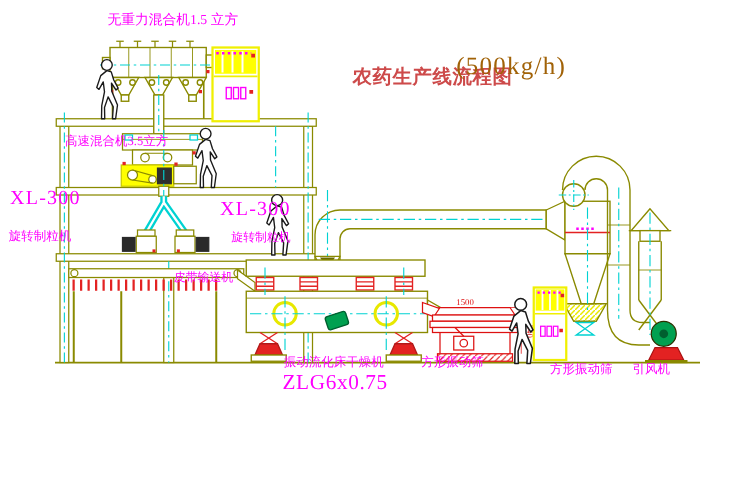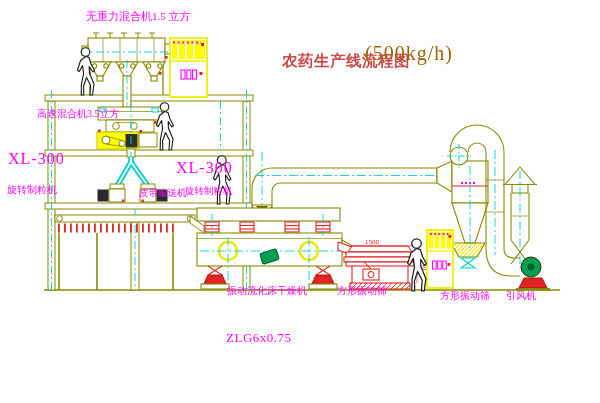--- a/index.html
+++ b/index.html
@@ -2,21 +2,21 @@
 <html><head>
 <meta charset="utf-8">
 <style>
   html,body{margin:0;padding:0;background:#fff;}
   #stage{position:relative;width:600px;height:403px;background:#ffffff;overflow:hidden;
          font-family:Liberation Serif, serif;}
   #stage svg{position:absolute;left:0;top:0;}
   .lbl{position:absolute;color:#ff00ff;line-height:1;white-space:nowrap;}
   .lbl-sm{font-size:10px;}
   .lbl-xs{font-size:9.5px;}
-  .lbl-model{font-size:13px;letter-spacing:.5px;margin-top:34px;}
+  .lbl-model{font-size:17px;letter-spacing:.5px;}
   .lbl-xl{font-size:16px;letter-spacing:1px;}
   .title-cn{position:absolute;left:282px;top:51px;color:#cd4a4a;font-size:15.5px;font-weight:600;
             letter-spacing:.5px;white-space:nowrap;}
   .title-cap{position:absolute;left:365px;top:42px;color:#a16207;font-size:20px;font-weight:300;
              letter-spacing:1px;white-space:nowrap;}
   
 </style>
 </head>
 <body>
 
@@ -302,26 +302,26 @@
       </g>
   <g>
         <use href="#walker" transform="translate(211,155) scale(1.02)"></use>
       </g>
   <g>
         <use href="#walker" transform="translate(405,238) scale(1.1)"></use>
       </g>
 </svg>
 
 <span class="lbl lbl-sm" style="left:86px;top:11px;font-size:11px;">无重力混合机1.5 立方</span>
-<span class="lbl lbl-sm" style="left:37px;top:109px;">高速混合机3.5立方</span>
+<span class="lbl lbl-sm" style="left:52px;top:109px;">高速混合机3.5立方</span>
 <span class="lbl lbl-xl" style="left:8px;top:151px;">XL-300</span>
 <span class="lbl lbl-sm" style="left:7px;top:185px;">旋转制粒机</span>
 <span class="lbl lbl-xl" style="left:176px;top:160px;">XL-300</span>
 <span class="lbl lbl-xs" style="left:185px;top:187px;">旋转制粒机</span>
-<span class="lbl lbl-xs" style="left:139px;top:189px;">皮带输送机</span>
+<span class="lbl lbl-xs" style="left:139px;top:219px;">皮带输送机</span>
 <span class="lbl lbl-sm" style="left:227px;top:286px;text-align:right;">振动流化床干燥机</span>
 <span class="lbl lbl-model" style="left:226px;top:297px;">ZLG6x0.75</span>
 <span class="lbl lbl-sm" style="left:337px;top:286px;">方形振动筛</span>
 <span class="lbl lbl-sm" style="left:440px;top:291px;">方形振动筛</span>
 <span class="lbl lbl-sm" style="left:506px;top:291px;text-align:center;">引风机</span>
 
 <span class="title-cn">农药生产线流程图</span>
 <span class="title-cap">(500kg/h)</span>
 
 </div>

